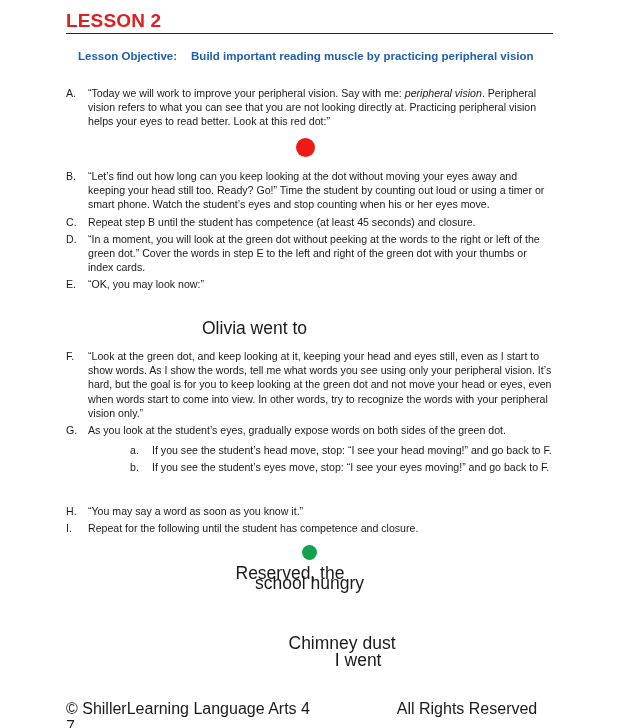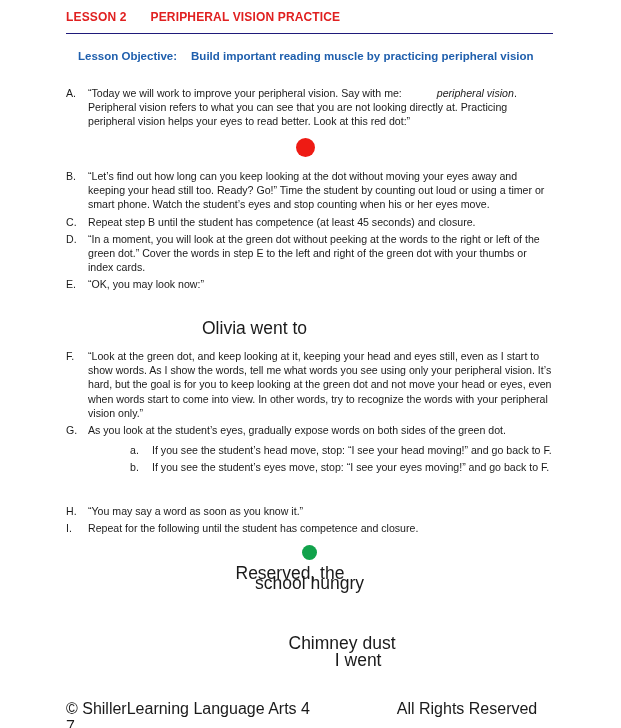--- a/index.html
+++ b/index.html
@@ -28,21 +28,21 @@
   .header {
     position: absolute;
     left: 66px;
     top: 10px;
     width: 487px;
   }
   .header-title-row {
     display: flex;
     align-items: baseline;
     color: #e02020;
-    font-size: 12px;
+    font-size: 19px;
     font-weight: bold;
     letter-spacing: 0.15px;
     white-space: nowrap;
   }
   .lesson-number { margin-right: 24px; }
   .header-rule {
     position: absolute;
     left: 66px;
     top: 33px;
     width: 487px;
@@ -81,21 +81,21 @@
   }
   .li-marker {
     flex: 0 0 22px;
     width: 22px;
     text-align: left;
   }
   .li-text {
     flex: 1 1 auto;
     text-align: left;
   }
-  .li-text em { font-style: italic; margin-left: 32px; }
+  .li-text em { font-style: italic; }
 
   .sublist { margin-left: 64px; margin-top: 2px; }
   .sublist .li-marker { flex: 0 0 22px; width: 22px; }
 
   
   .dot {
     border-radius: 50%;
     display: block;
   }
   .dot-red {
@@ -184,21 +184,20 @@
   .footer-right  { flex: 1 1 auto;  text-align: center; }
 </style>
 </head>
 <body>
 
 <div class="page">
 
   <div class="header">
     <div class="header-title-row" style="color: rgb(224, 32, 32);">
       <span class="lesson-number">LESSON 2</span>
-      <span class="lesson-title">PERIPHERAL VISION PRACTICE</span>
     </div>
   </div>
   <div class="header-rule" style="border-top-color: rgb(31, 26, 122);"></div>
 
   <div class="objective" style="color: rgb(31, 95, 173);">
     <span class="objective-label">Lesson Objective:</span>
     <span class="objective-text">Build important reading muscle by practicing peripheral vision</span>
   </div>
 
   <div class="body-list">

